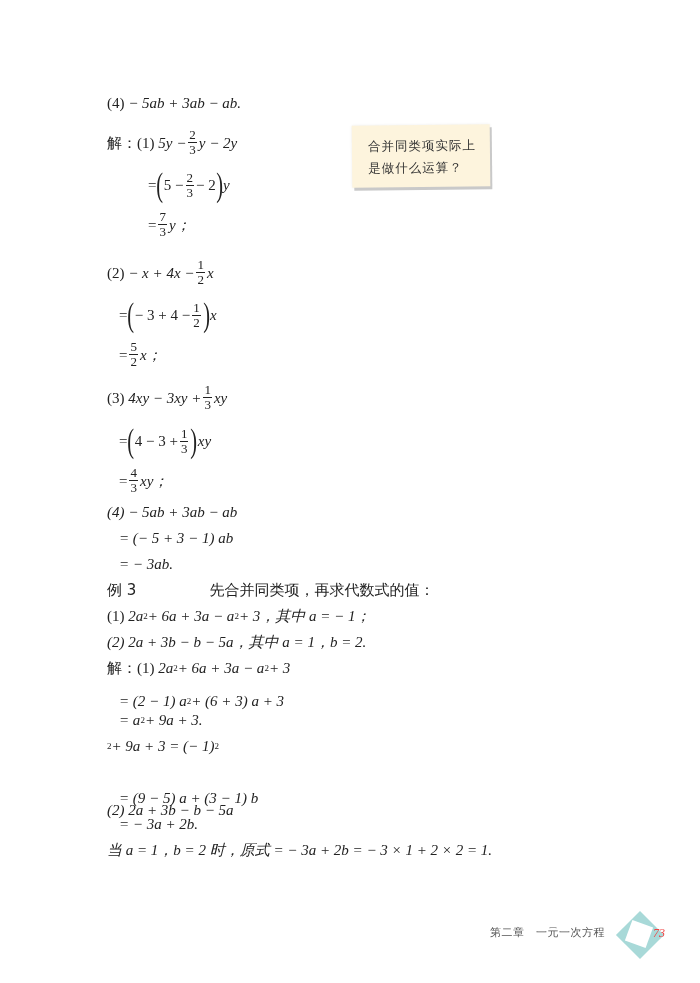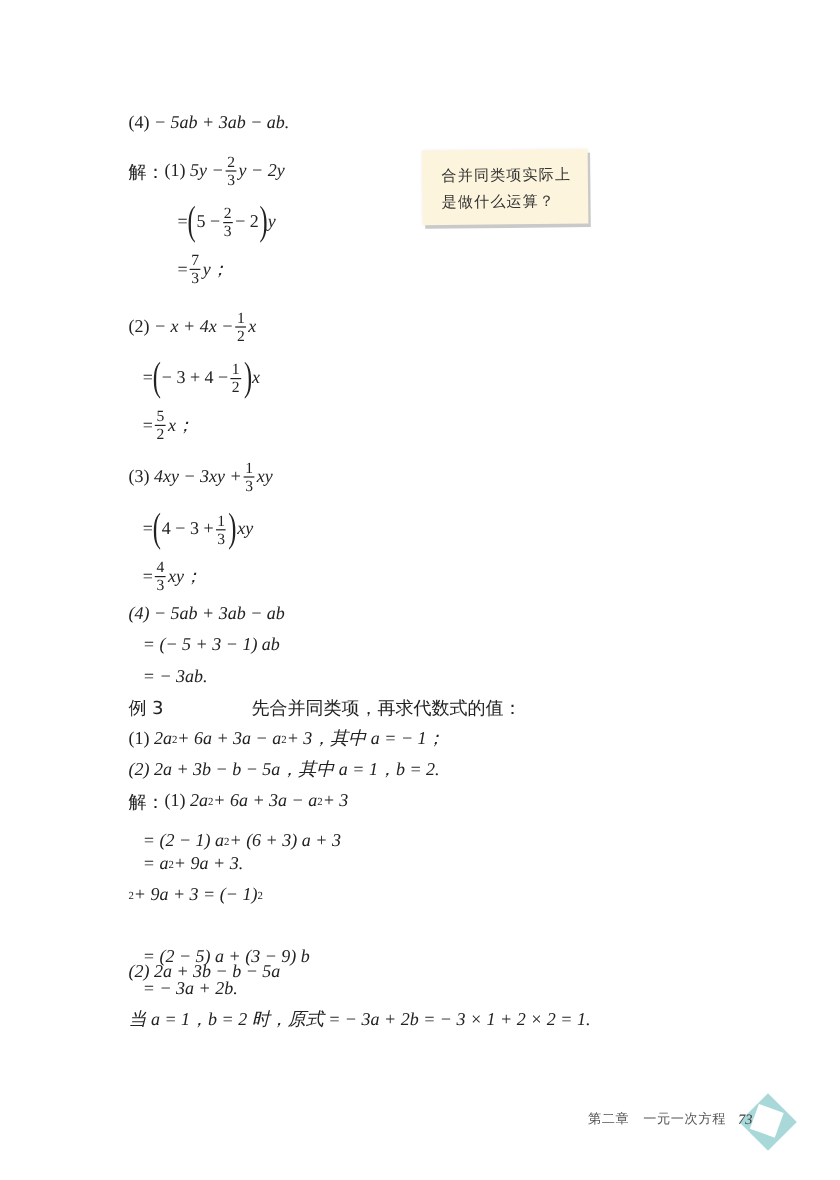--- a/index.html
+++ b/index.html
@@ -48,22 +48,22 @@
   }
   .badge .outer {
     position: absolute; left: 8px; top: 8px; width: 34px; height: 34px;
     background: #a8d9d8; transform: rotate(45deg);
   }
   .badge .inner {
     position: absolute; left: 13px; top: 13px; width: 22px; height: 22px;
     background: #ffffff; transform: rotate(20deg);
   }
   .badge .num {
-    position: absolute; left: 0; top: 16px; width: 50px; text-align: left;
-    font-style: italic; font-size: 12px; color: #404040;
+    position: absolute; left: 0; top: 16px; width: 50px; text-align: right;
+    font-style: italic; font-size: 12px; color: #ef4444;
   }
 </style>
 </head>
 <body>
 
 <div class="line" style="top:93px;">
   <span>(4)</span>&nbsp;
   <span class="m">− 5ab + 3ab − ab.</span>
 </div>
 
@@ -199,21 +199,21 @@
 </div>
 <div class="line" style="top:736px;">
     <sup>2</sup>
   <span class="m"> + 9a + 3 = (− 1)</span>
     <sup>2</sup>
 </div>
 <div class="line" style="top:800px;justify-content:center;">
     <span class="m">(2) 2a + 3b − b − 5a</span>
   </div>
 <div class="line ind2" style="top:788px;">
-    <span class="m">= (2 − 5) a + (3 − 9) b</span>
+    <span class="m">= (9 − 5) a + (3 − 1) b</span>
   </div>
 <div class="line ind2" style="top:814px;">
     <span class="m">= − 3a + 2b.</span>
   </div>
 <div class="line" style="top:840px;">
     <span class="m">当 a = 1，b = 2 时，原式 = − 3a + 2b = − 3 × 1 + 2 × 2 = 1.</span>
   </div>
 
 <div class="note">
   <div class="note-text">

